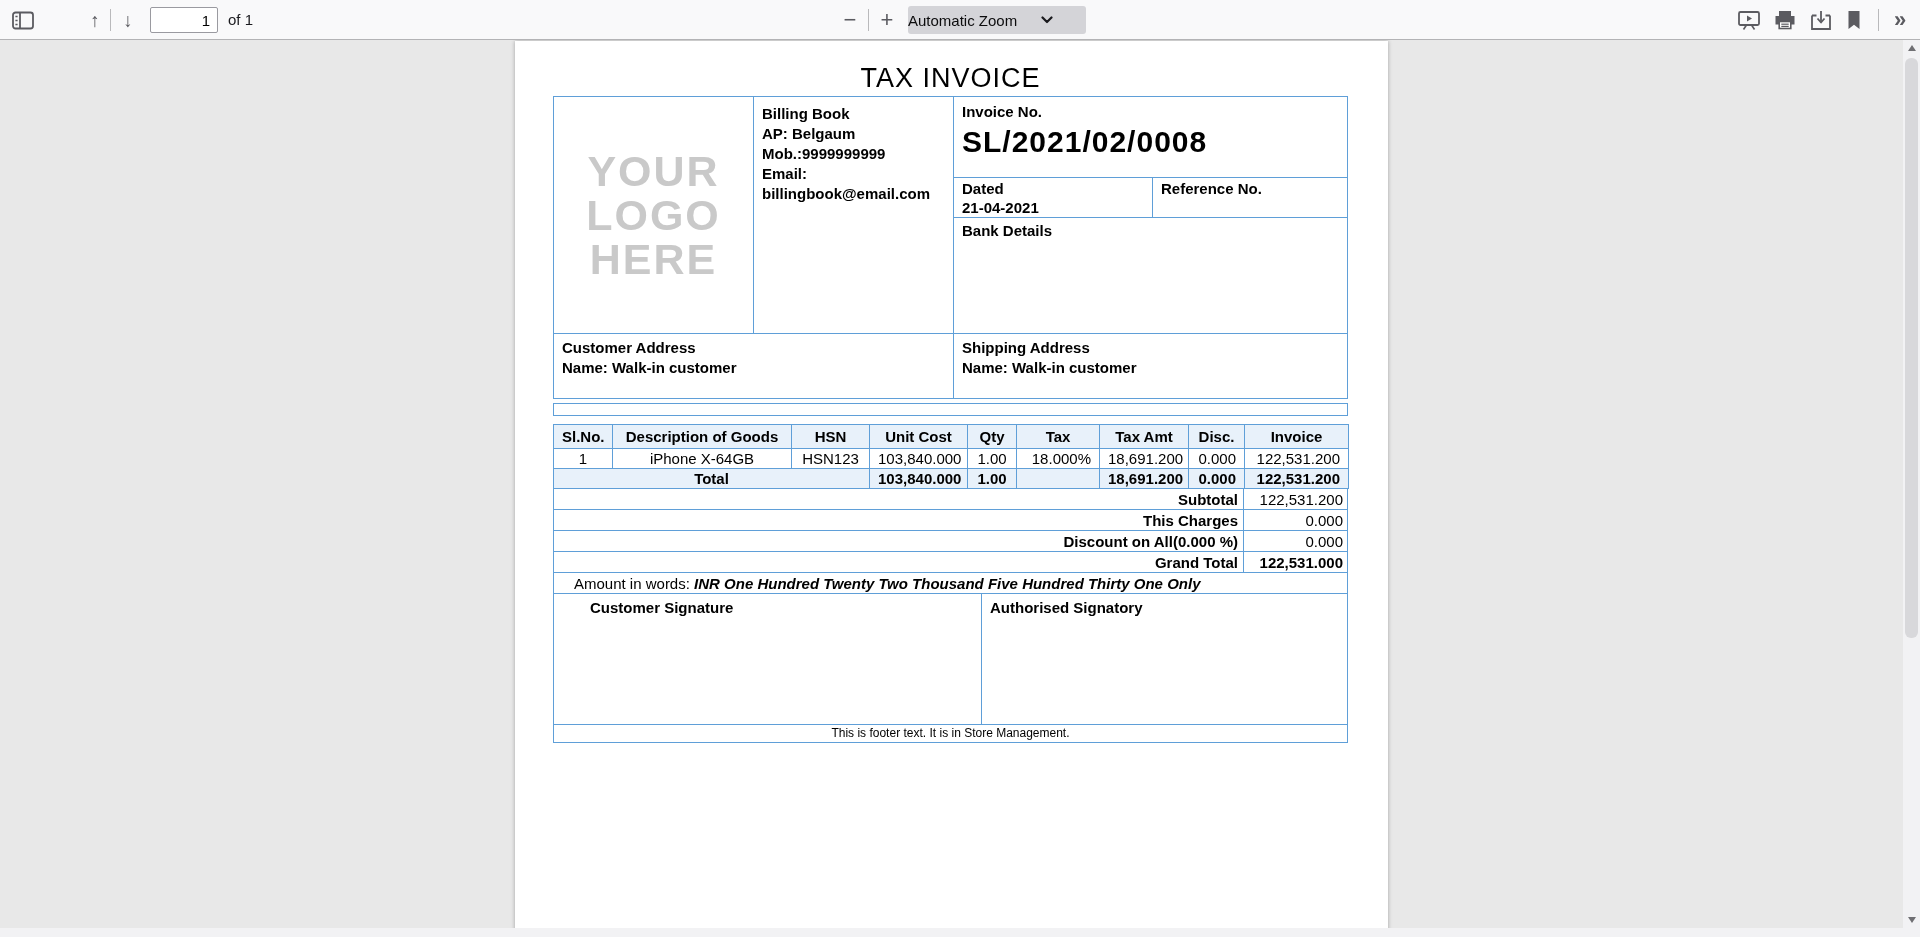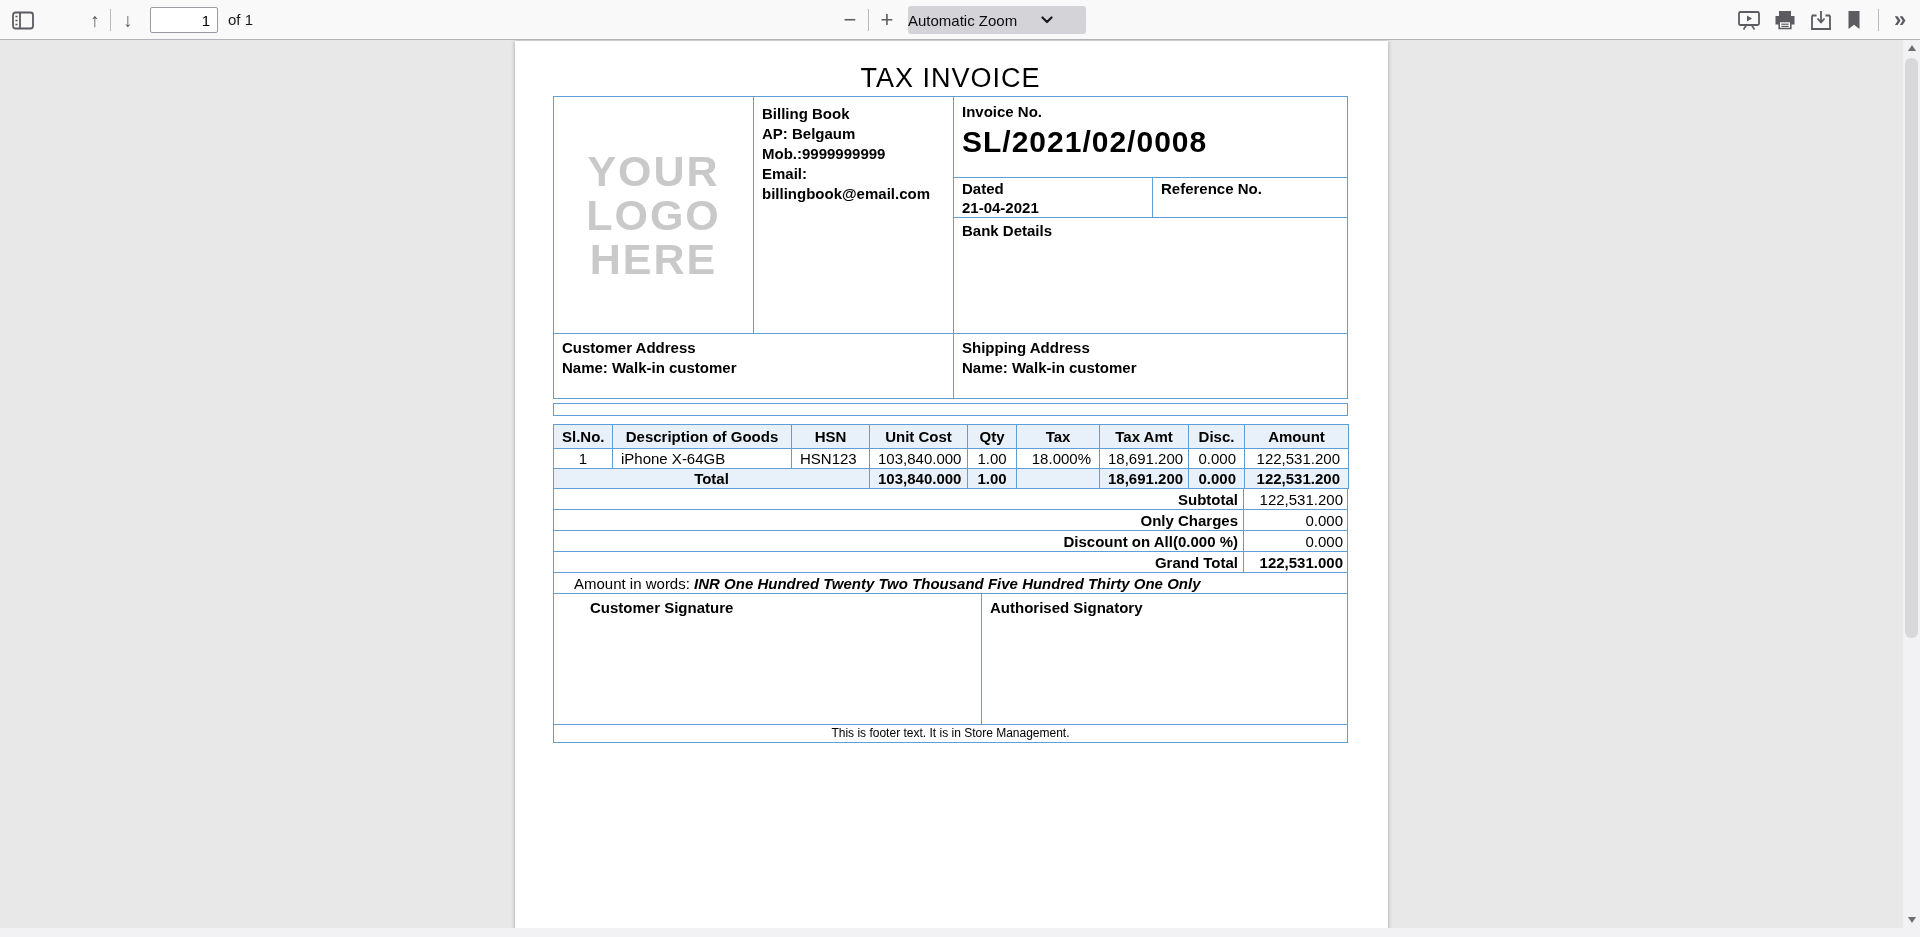--- a/index.html
+++ b/index.html
@@ -81,21 +81,21 @@
   .addr{height:66px;display:flex;margin-top:-1px;}
   .addr-left{width:400px;border-right:1px solid var(--inv-border,#5f9fd8);padding:4px 8px;font-weight:700;line-height:20px;}
   .addr-right{flex:1;padding:4px 8px;font-weight:700;line-height:20px;}
   .spacer-row{height:13px;margin-top:4px;}
   
   table.items{width:795px;border-collapse:collapse;table-layout:fixed;margin-top:8px;font-size:15px;}
   table.items th,table.items td{border:1px solid var(--inv-border,#5f9fd8);padding:0 8px;overflow:hidden;white-space:nowrap;}
   table.items th{height:24px;background:var(--inv-row-bg,#e8f1fa);font-weight:700;text-align:center;}
   table.items td{height:20px;}
   tr.total-row td{background:var(--inv-row-bg,#e8f1fa);font-weight:700;}
-  .ta-c{text-align:center;} .ta-r{text-align:right;} .ta-l{text-align:left;}
+  .ta-c{text-align:center;} .ta-r{text-align:right;} .ta-l{text-align:center;}
   
   .sum-row{display:flex;margin-top:-1px;height:22px;align-items:stretch;}
   .sum-label{flex:1;text-align:right;font-weight:700;padding:1px 5px 0 0;line-height:20px;}
   .sum-value{width:104px;border-left:1px solid var(--inv-border,#5f9fd8);text-align:right;padding:1px 4px 0 0;line-height:20px;}
   .sum-row.grand .sum-value{font-weight:700;}
   .words-row{margin-top:-1px;height:22px;padding:1px 20px 0;line-height:20px;}
   .words-text{font-weight:700;font-style:italic;}
   
   .sig{display:flex;height:132px;margin-top:-1px;padding-left:28px;}
   .sig-left{width:400px;border-right:1px solid var(--inv-border,#5f9fd8);padding:4px 8px;font-weight:700;}
@@ -257,21 +257,21 @@
       <tbody>
           <tr>
         <th>Sl.No.</th>
         <th>Description of Goods</th>
         <th>HSN</th>
         <th>Unit Cost</th>
         <th>Qty</th>
         <th>Tax</th>
         <th>Tax Amt</th>
         <th>Disc.</th>
-        <th>Amount</th>
+        <th>Invoice</th>
       </tr>
       <tr>
         <td class="ta-c">1</td>
         <td class="ta-l">iPhone X-64GB</td>
         <td class="ta-l">HSN123</td>
         <td class="ta-r">103,840.000</td>
         <td class="ta-c">1.00</td>
         <td class="ta-r">18.000%</td>
         <td class="ta-r">18,691.200</td>
         <td class="ta-r">0.000</td>
@@ -287,21 +287,21 @@
         <td class="ta-r">122,531.200</td>
       </tr>
     </tbody>
       </table>
 
     <div class="box sum-row">
       <div class="sum-label">Subtotal</div>
       <div class="sum-value">122,531.200</div>
     </div>
     <div class="box sum-row">
-      <div class="sum-label">Only Charges</div>
+      <div class="sum-label">This Charges</div>
       <div class="sum-value">0.000</div>
     </div>
     <div class="box sum-row">
       <div class="sum-label">Discount on All(0.000 %)</div>
       <div class="sum-value">0.000</div>
     </div>
     <div class="box sum-row grand">
       <div class="sum-label">Grand Total</div>
       <div class="sum-value">122,531.000</div>
     </div>

